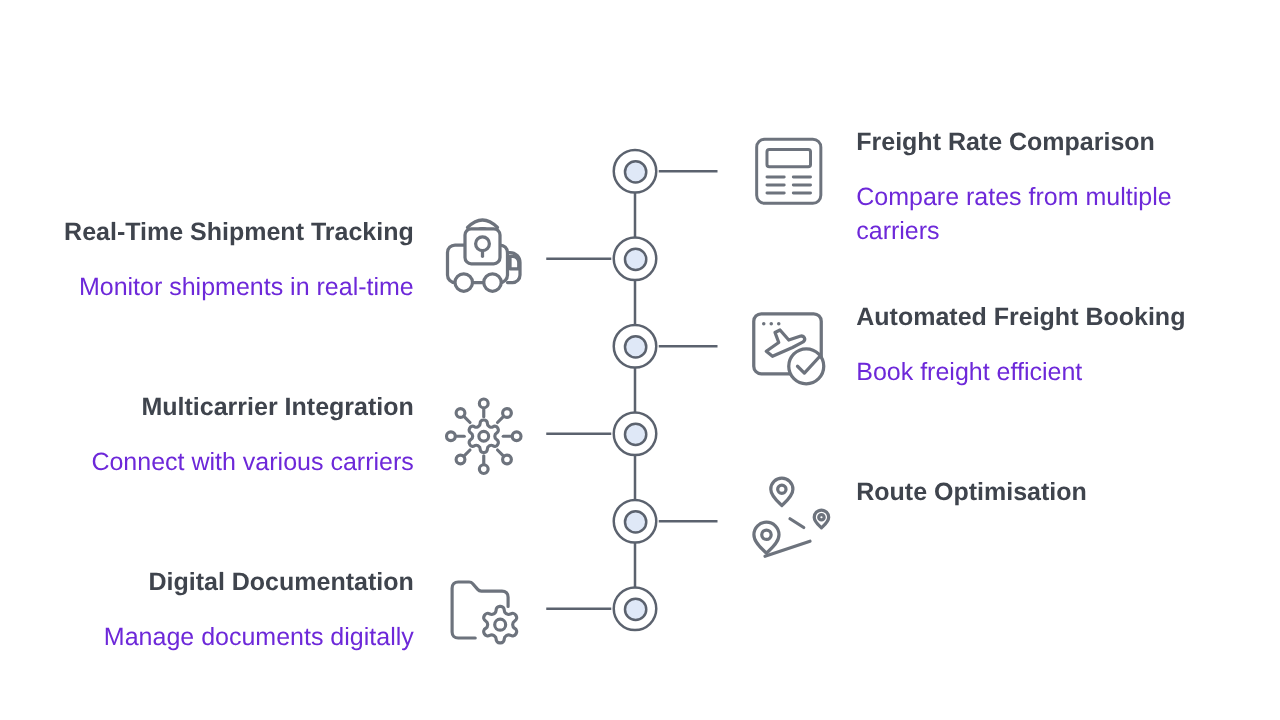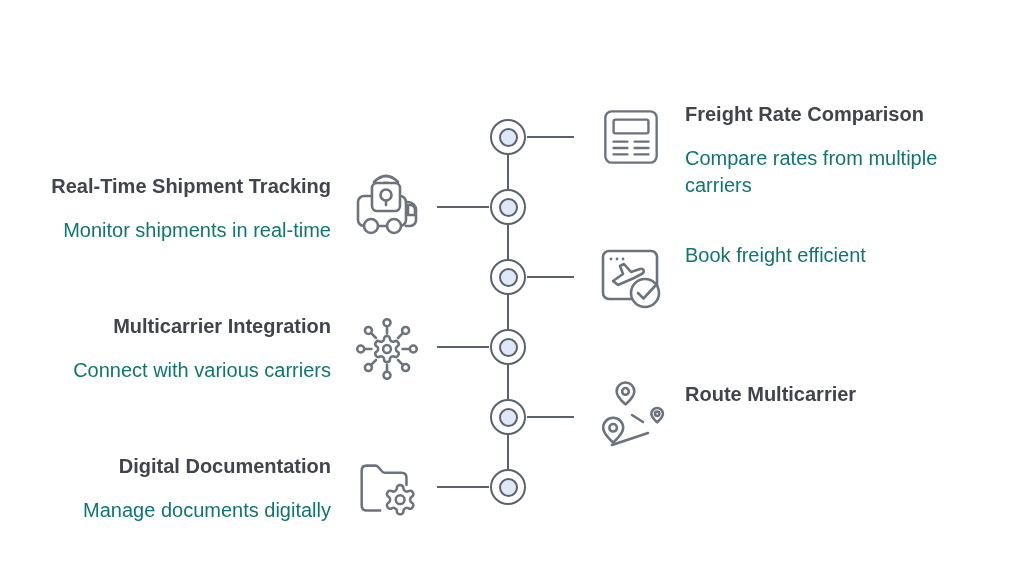--- a/index.html
+++ b/index.html
@@ -13,21 +13,21 @@
   .spine{position:absolute;left:507px;top:137px;width:2px;height:350px;background:#5b626e;}
   .node{position:absolute;width:32px;height:32px;border:2.5px solid #5b626e;border-radius:50%;
         background:#ffffff;display:flex;align-items:center;justify-content:center;}
   .node .inner{width:15px;height:15px;border:2.5px solid #5b626e;border-radius:50%;background:#dfe8f7;}
   .connector{position:absolute;height:2px;background:#5b626e;}
 
   
   .icon{position:absolute;display:block;}
   .text{position:absolute;}
   .text h3{margin:0 0 19px 0;font-size:20px;line-height:24px;font-weight:700;color:#3f444d;}
-  .text p{margin:0;font-size:20px;line-height:27px;font-weight:400;color:#0f766e;}
+  .text p{margin:0;font-size:20px;line-height:27px;font-weight:400;color:#6d28d9;}
   .text.left{text-align:right;width:340px;}
   .text.right{text-align:left;width:295px;}
 
   svg{display:block;}
 </style>
 </head>
 <body>
 
 <div class="stage">
 
@@ -105,20 +105,21 @@
         <rect x="9" y="11" width="54" height="48" rx="6"></rect>
         <circle cx="17" cy="19" r="1.4" fill="#6d737d" stroke="none"></circle>
         <circle cx="23" cy="19" r="1.4" fill="#6d737d" stroke="none"></circle>
         <circle cx="29" cy="19" r="1.4" fill="#6d737d" stroke="none"></circle>
         <path d="M19 41 L29 34 L26 26 L30 24 L37 32 L46 29 C49.5 28 51 31.5 48.5 33.5 L40 38 L24 45 Z"></path>
         <circle cx="51" cy="53" r="14" fill="#ffffff"></circle>
         <path d="M44 53 l5.5 5.5 L61 46"></path>
       </svg>
     </span>
     <div class="text right" style="left:685px;top:242px;">
+      <h3>Automated Freight Booking</h3>
       <p>Book freight efficient</p>
     </div>
   </div>
 
   <div>
     <span class="icon" style="left:350px;top:312px;">
       <svg width="74" height="74" viewBox="0 0 76 76" fill="none" stroke="#6d737d" stroke-width="2.6" stroke-linecap="round" stroke-linejoin="round">
         <circle cx="65" cy="38" r="3.6"></circle>
           <line x1="61" y1="38" x2="54" y2="38"></line>
         <circle cx="57.1" cy="18.9" r="3.6"></circle>
@@ -160,21 +161,21 @@
           <path d="M12 1.5 a8.5 8.5 0 0 1 8.5 8.5 c0 5.2-5.5 9.6-8.5 12.5 c-3-2.9-8.5-7.3-8.5-12.5 a8.5 8.5 0 0 1 8.5-8.5 z" fill="#ffffff"></path>
           <circle cx="12" cy="10" r="3.2"></circle>
         </g>
         <g transform="translate(3,40) scale(1.18)" stroke-width="2.2">
           <path d="M12 1.5 a8.5 8.5 0 0 1 8.5 8.5 c0 5.2-5.5 9.6-8.5 12.5 c-3-2.9-8.5-7.3-8.5-12.5 a8.5 8.5 0 0 1 8.5-8.5 z" fill="#ffffff"></path>
           <circle cx="12" cy="10" r="3.2"></circle>
         </g>
       </svg>
     </span>
     <div class="text right" style="left:685px;top:382px;">
-      <h3>Route Multicarrier</h3>
+      <h3>Route Optimisation</h3>
     </div>
   </div>
 
   <div>
     <span class="icon" style="left:350px;top:452px;">
       <svg width="74" height="74" viewBox="0 0 76 76" fill="none" stroke="#6d737d" stroke-width="2.6" stroke-linecap="round" stroke-linejoin="round">
         <path d="M31 60 H17 C14 60 12 58 12 55 V19 C12 16 14 14 17 14 H26 a4 4 0 0 1 3 1.4 L33 20 a4 4 0 0 0 3 1.4 H53 C56 21.4 58 23.4 58 26.4 V34"></path>
         <g transform="translate(33.5,31) scale(1.5)" stroke-width="1.74" fill="#ffffff">
           <path d="M12.22 2h-.44a2 2 0 0 0-2 2v.18a2 2 0 0 1-1 1.73l-.43.25a2 2 0 0 1-2 0l-.15-.08a2 2 0 0 0-2.73.73l-.22.38a2 2 0 0 0 .73 2.73l.15.1a2 2 0 0 1 1 1.72v.51a2 2 0 0 1-1 1.74l-.15.09a2 2 0 0 0-.73 2.73l.22.38a2 2 0 0 0 2.73.73l.15-.08a2 2 0 0 1 2 0l.43.25a2 2 0 0 1 1 1.73V20a2 2 0 0 0 2 2h.44a2 2 0 0 0 2-2v-.18a2 2 0 0 1 1-1.73l.43-.25a2 2 0 0 1 2 0l.15.08a2 2 0 0 0 2.73-.73l.22-.39a2 2 0 0 0-.73-2.73l-.15-.08a2 2 0 0 1-1-1.74v-.5a2 2 0 0 1 1-1.74l.15-.09a2 2 0 0 0 .73-2.73l-.22-.38a2 2 0 0 0-2.73-.73l-.15.08a2 2 0 0 1-2 0l-.43-.25a2 2 0 0 1-1-1.73V4a2 2 0 0 0-2-2z"></path>
           <circle cx="12" cy="12" r="3" fill="none"></circle>

